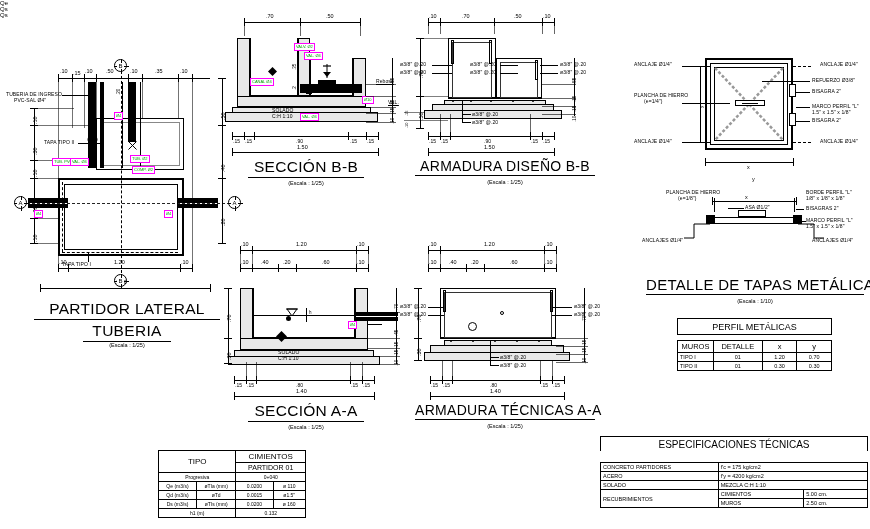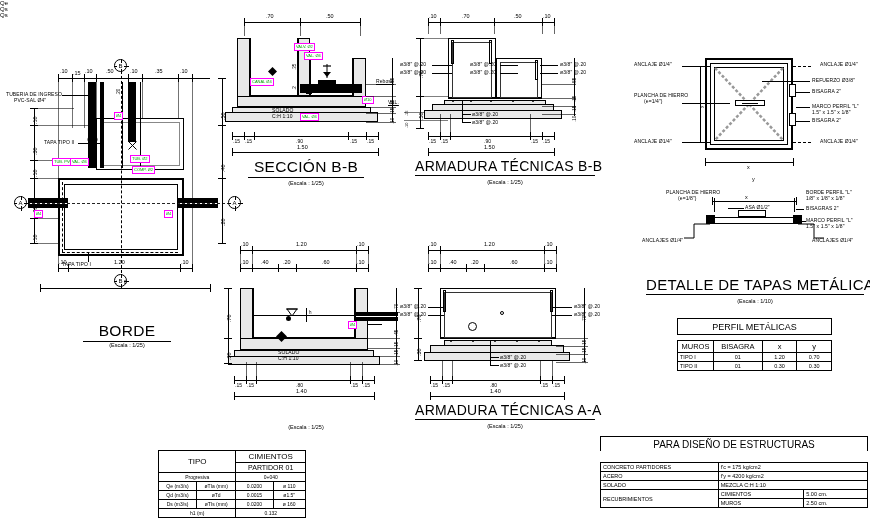--- a/index.html
+++ b/index.html
@@ -217,21 +217,22 @@
   <div class="ln v1px" style="left:192px; top:264px; height:8px;"></div>
   <div class="dim" style="left:59px;  top:259px;">.10</div>
   <div class="dim" style="left:114px; top:259px;">1.20</div>
   <div class="dim" style="left:181px; top:259px;">.10</div>
 
   <div class="ln h1px" style="left:40px; top:288px; width:170px;"></div>
   <div class="ln v1px" style="left:40px;  top:284px; height:8px;"></div>
   <div class="ln v1px" style="left:210px; top:284px; height:8px;"></div>
   <div class="dim" style="left:116px; top:279px;">1.40</div>
 
-  <div class="title" style="left:83px; top:322px; width:88px; text-align:center;">BORDE</div>
+  <div class="title" style="left:34px; top:300px; width:186px; text-align:center;">PARTIDOR LATERAL</div>
+  <div class="title" style="left:83px; top:322px; width:88px; text-align:center;">TUBERIA</div>
   <div class="scale" style="left:84px; top:342px; width:86px;">(Escala :  1/25)</div>
 </div>
 
 <div>
 
   <div class="ln h1px" style="left:244px; top:22px; width:116px;"></div>
   <div class="ln v1px" style="left:244px; top:18px; height:8px;"></div>
   <div class="ln v1px" style="left:300px; top:18px; height:8px;"></div>
   <div class="ln v1px" style="left:360px; top:18px; height:8px;"></div>
   <div class="dim" style="left:266px; top:13px;">.70</div>
@@ -411,21 +412,21 @@
   <div class="dim" style="left:543px; top:138px; font-size:5px;">.15</div>
   <div class="ln v1px" style="left:440px; top:114px; height:20px; opacity:.6;"></div>
   <div class="ln v1px" style="left:450px; top:114px; height:20px; opacity:.6;"></div>
   <div class="ln v1px" style="left:530px; top:114px; height:20px; opacity:.6;"></div>
 
   <div class="ln h1px" style="left:428px; top:152px; width:126px;"></div>
   <div class="ln v1px" style="left:428px; top:148px; height:8px;"></div>
   <div class="ln v1px" style="left:554px; top:148px; height:8px;"></div>
   <div class="dim" style="left:484px; top:144px;">1.50</div>
 
-  <div class="title" style="left:415px; top:158px; width:180px; text-align:center; font-size:14px;">ARMADURA TÉCNICAS B-B</div>
+  <div class="title" style="left:415px; top:158px; width:180px; text-align:center; font-size:14px;">ARMADURA DISEÑO B-B</div>
   <div class="scale" style="left:415px; top:179px; width:180px;">(Escala :  1/25)</div>
 </div>
 
 <div>
 
   <div class="ln h1px" style="left:240px; top:250px; width:128px;"></div>
   <div class="ln v1px" style="left:240px; top:246px; height:8px;"></div>
   <div class="ln v1px" style="left:252px; top:246px; height:8px;"></div>
   <div class="ln v1px" style="left:356px; top:246px; height:8px;"></div>
   <div class="ln v1px" style="left:368px; top:246px; height:8px;"></div>
@@ -517,20 +518,21 @@
   <div class="ln v1px" style="left:246px; top:362px; height:16px; opacity:.6;"></div>
   <div class="ln v1px" style="left:256px; top:362px; height:16px; opacity:.6;"></div>
   <div class="ln v1px" style="left:350px; top:362px; height:16px; opacity:.6;"></div>
   <div class="ln v1px" style="left:362px; top:362px; height:16px; opacity:.6;"></div>
 
   <div class="ln h1px" style="left:234px; top:396px; width:140px;"></div>
   <div class="ln v1px" style="left:234px; top:392px; height:8px;"></div>
   <div class="ln v1px" style="left:374px; top:392px; height:8px;"></div>
   <div class="dim" style="left:296px; top:388px;">1.40</div>
 
+  <div class="title" style="left:248px; top:402px; width:116px; text-align:center;">SECCIÓN A-A</div>
   <div class="scale" style="left:248px; top:424px; width:116px;">(Escala :  1/25)</div>
 </div>
 
 <div>
 
   <div class="ln h1px" style="left:428px; top:250px; width:128px;"></div>
   <div class="ln v1px" style="left:428px; top:246px; height:8px;"></div>
   <div class="ln v1px" style="left:440px; top:246px; height:8px;"></div>
   <div class="ln v1px" style="left:544px; top:246px; height:8px;"></div>
   <div class="ln v1px" style="left:556px; top:246px; height:8px;"></div>
@@ -717,21 +719,21 @@
   <div class="title" style="left:646px; top:276px; width:218px; text-align:center; font-size:15px;">DETALLE DE TAPAS METÁLICAS</div>
   <div class="scale" style="left:646px; top:298px; width:218px;">(Escala : 1/10)</div>
 
   <div class="box" style="left:677px; top:318px; width:155px; height:17px;"></div>
   <div class="tbl-title" style="position:absolute; left:677px; top:322px; width:155px; text-align:center;">PERFIL   METÁLICAS</div>
 
   <table class="tbl" style="left:677px; top:340px; width:155px;">
     <tbody>
           <tr>
       <th style="width:36px;" class="tbl-hdr">MUROS</th>
-      <th style="width:49px;" class="tbl-hdr">BISAGRA</th>
+      <th style="width:49px;" class="tbl-hdr">DETALLE</th>
       <th style="width:35px;" class="tbl-hdr">x</th>
       <th style="width:35px;" class="tbl-hdr">y</th>
     </tr>
     <tr>
       <td class="l">TIPO I</td>
       <td>01</td>
       <td>1.20</td>
       <td>0.70</td>
     </tr>
     <tr>
@@ -776,21 +778,21 @@
     <td>ø 160</td>
   </tr>
   <tr>
     <td colspan="2">h1 (m)</td>
     <td colspan="2">0.132</td>
   </tr>
 </tbody>
     </table>
 
 <div class="specs-head" style="left:600px; top:436px; width:268px;">
-  <div>PARA  DISEÑO  DE  ESTRUCTURAS</div>
+  <div>ESPECIFICACIONES  TÉCNICAS</div>
 </div>
 <table class="tbl" style="left:600px; top:462px; width:268px; font-size:5.5px;">
   <tbody>
         <tr>
     <td class="l" style="width:118px;">CONCRETO PARTIDORES</td>
     <td class="l" colspan="2">f'c =  175  kg/cm2</td>
   </tr>
   <tr>
     <td class="l">ACERO</td>
     <td class="l" colspan="2">f'y = 4200 kg/cm2</td>

